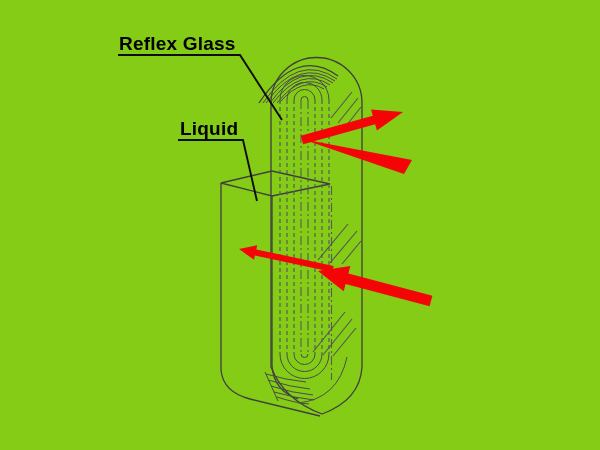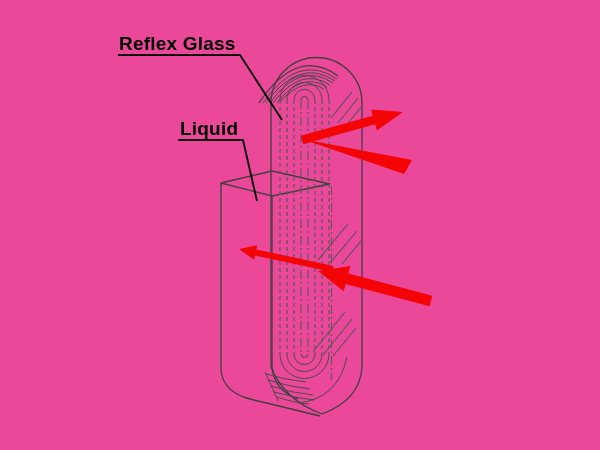--- a/index.html
+++ b/index.html
@@ -1,20 +1,20 @@
 <!DOCTYPE html>
 <html><head>
 <meta charset="utf-8">
 <style>
   html,body{margin:0;padding:0;}
   body{
     width:600px;height:450px;background:#ffffff;overflow:hidden;
     font-family:"Liberation Sans","DejaVu Sans",sans-serif;
   }
-  .stage{position:relative;width:600px;height:450px;background:#ec4899;}
+  .stage{position:relative;width:600px;height:450px;background:#84cc16;}
   svg{position:absolute;left:0;top:0;}
   .label-text{
     font-family:"Liberation Sans","DejaVu Sans",sans-serif;
     font-weight:bold;font-size:19px;fill:#000000;letter-spacing:.2px;
   }
   .outline{fill:none;stroke:#3f3f3f;stroke-width:1.3;}
   .outline-thin{fill:none;stroke:#4a4a4a;stroke-width:1;}
   .hidden-dash{fill:none;stroke:#5a5a5a;stroke-width:1.2;stroke-dasharray:4,3;}
   .hidden-dashdot{fill:none;stroke:#5a5a5a;stroke-width:1.1;stroke-dasharray:9,3,2,3;}
   .rib{fill:none;stroke:#4a4a4a;stroke-width:1;}

